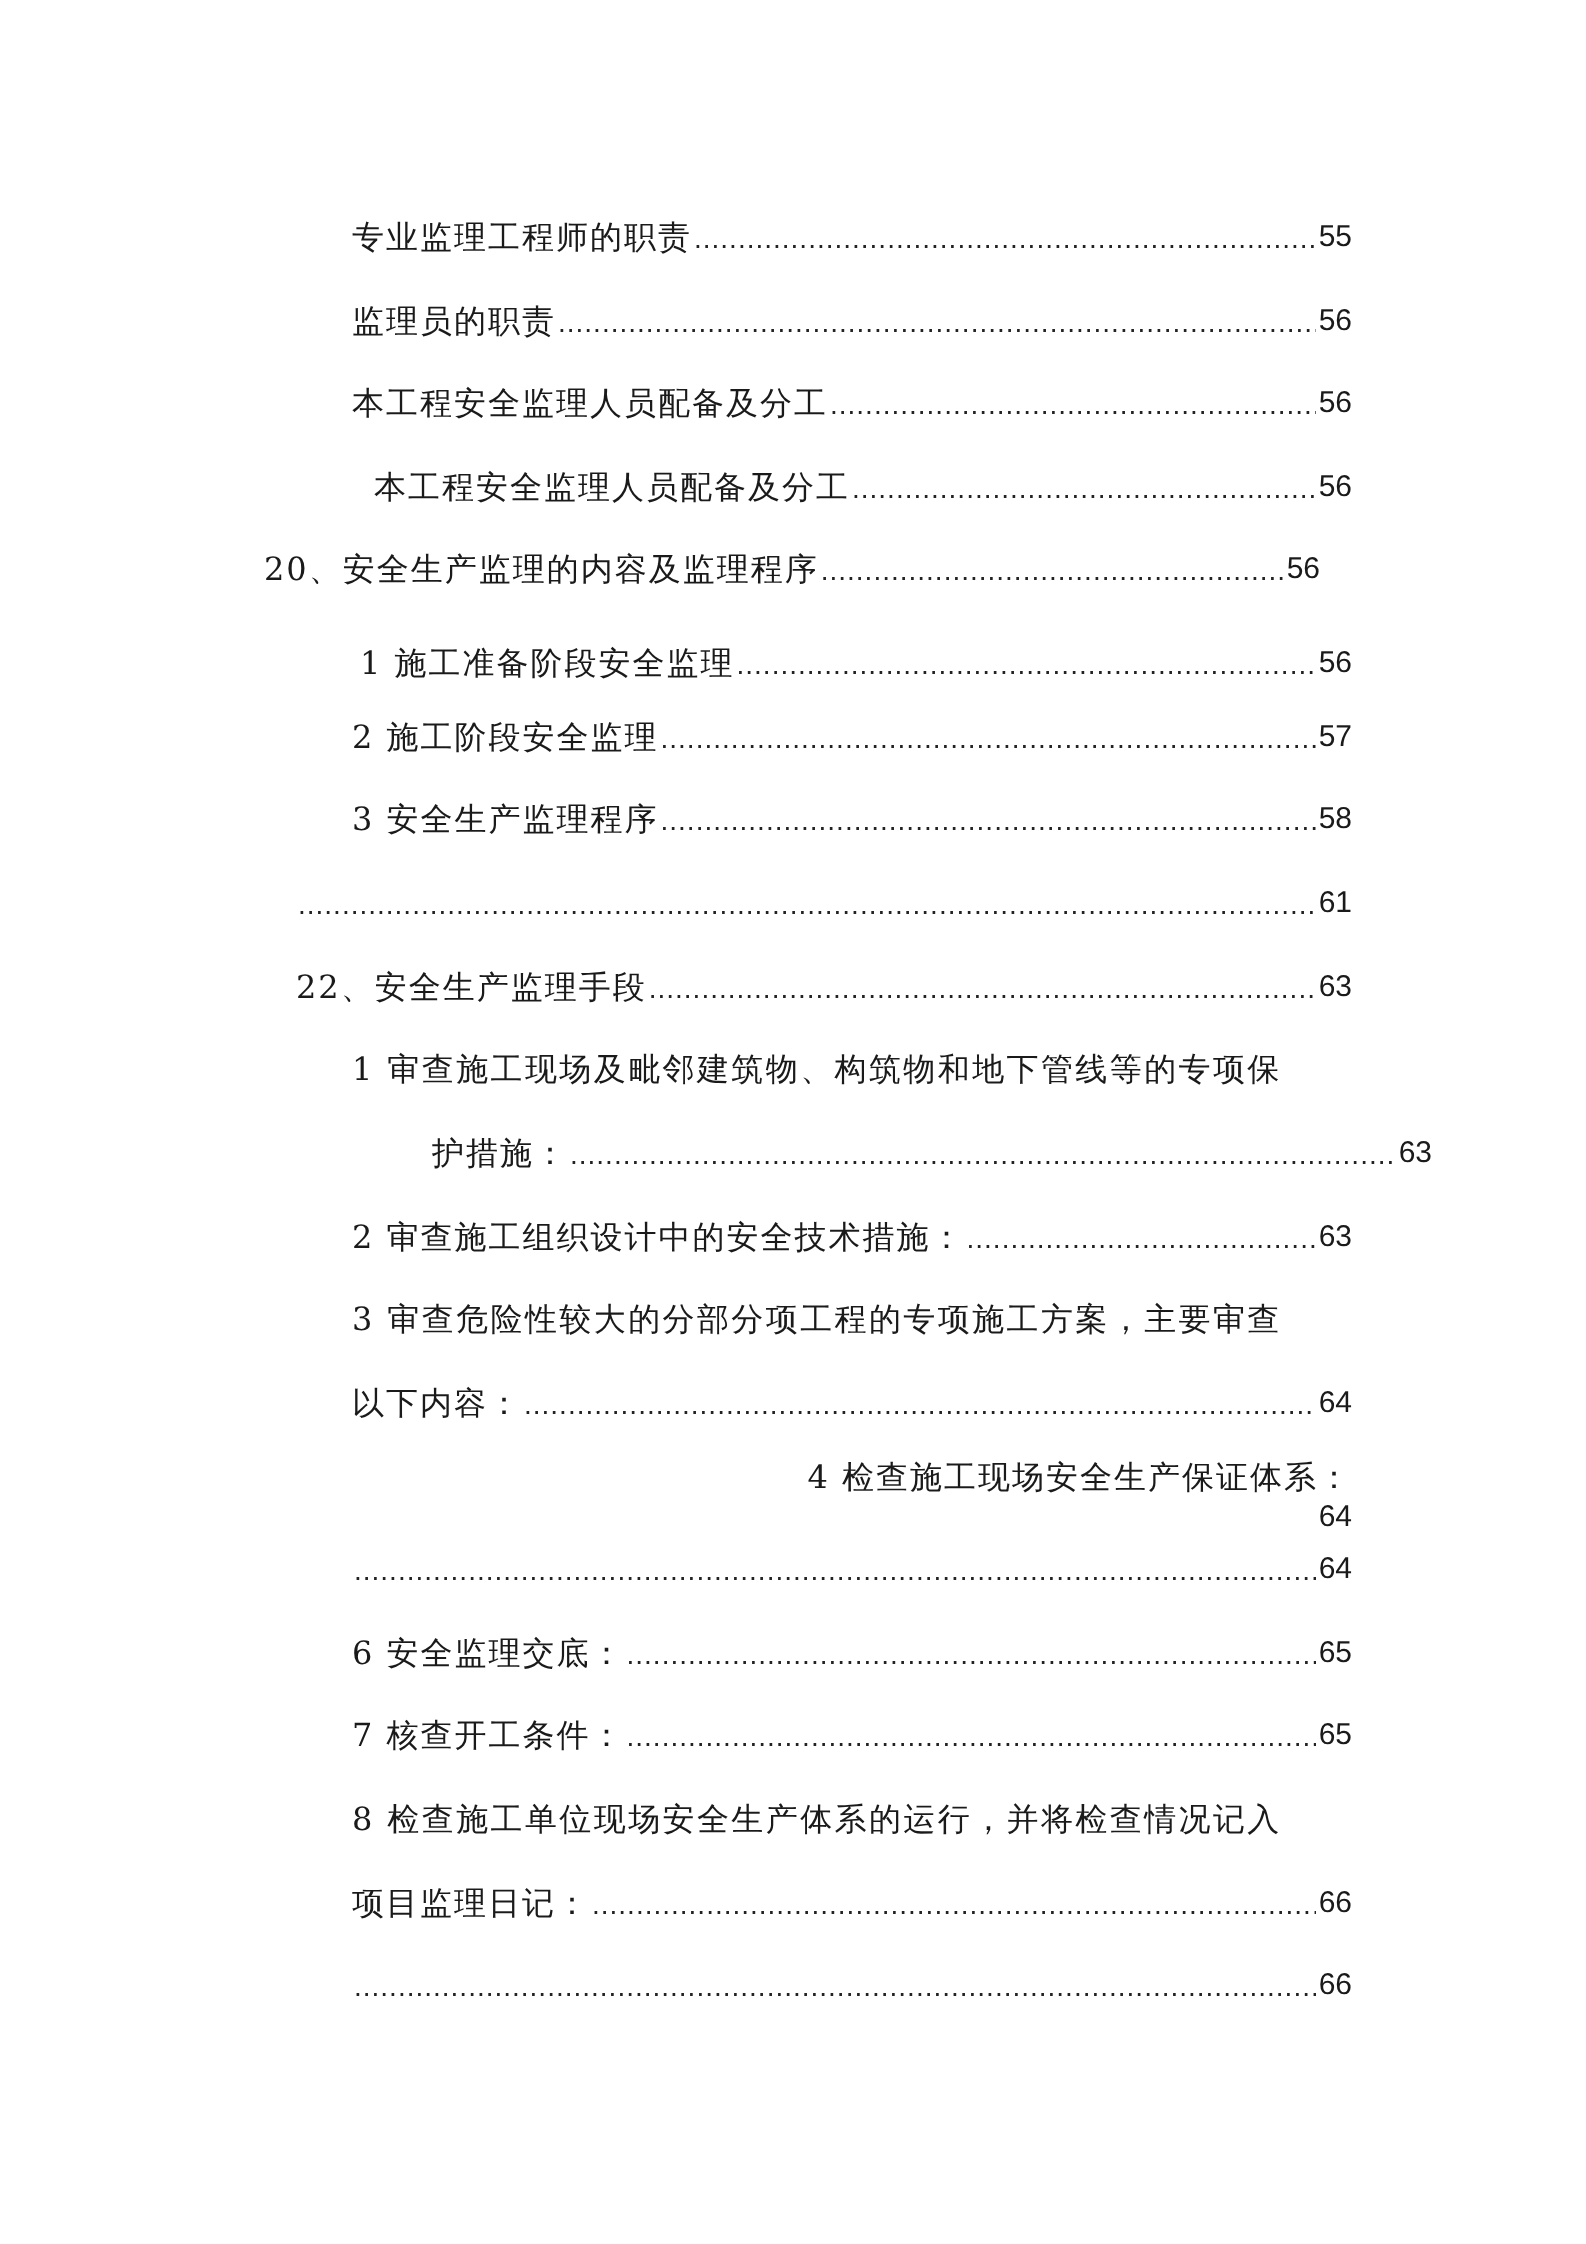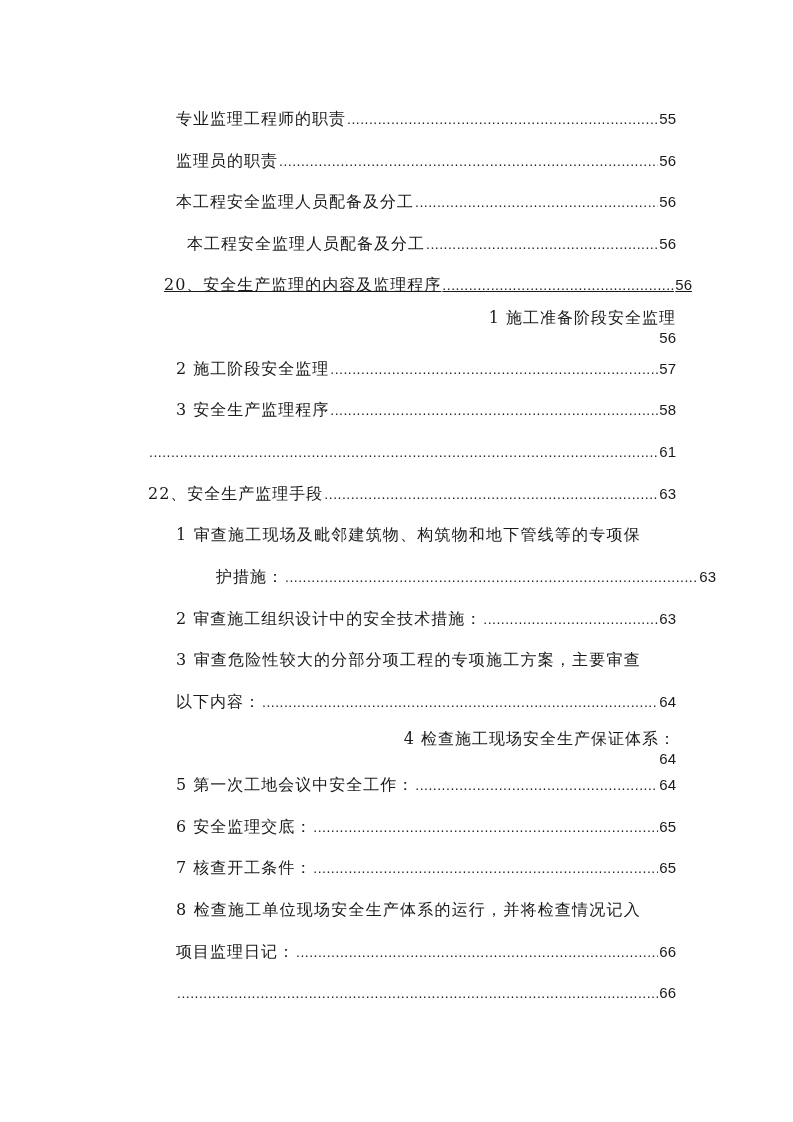--- a/index.html
+++ b/index.html
@@ -32,26 +32,26 @@
     <div class="line" style="left: 176px; top: 188px; width: 500px;">
       <span class="t">本工程安全监理人员配备及分工</span>
       <span class="dots"></span>
       <span class="p">56</span>
     </div>
     <div class="line" style="left: 187px; top: 230px; width: 489px;">
       <span class="t">本工程安全监理人员配备及分工</span>
       <span class="dots"></span>
       <span class="p">56</span>
     </div>
-    <div class="line" style="left: 164px; top: 271px; width: 528px; text-decoration: underline;">
+    <div class="line" style="left: 132px; top: 271px; width: 528px;">
       <span class="t">20、安全生产监理的内容及监理程序</span>
       <span class="dots"></span>
       <span class="p">56</span>
     </div>
-    <div class="line" style="left: 180px; top: 308px; width: 496px; flex-direction: column;">
+    <div class="line" style="left: 180px; top: 318px; width: 496px;">
       <span class="t">1 施工准备阶段安全监理</span>
       <span class="dots"></span>
       <span class="p">56</span>
     </div>
     <div class="line" style="left: 176px; top: 355px; width: 500px;">
       <span class="t">2  施工阶段安全监理</span>
       <span class="dots"></span>
       <span class="p">57</span>
     </div>
     <div class="line" style="left: 176px; top: 396px; width: 500px;">
@@ -88,21 +88,20 @@
       <span class="t">以下内容：</span>
       <span class="dots"></span>
       <span class="p">64</span>
     </div>
     <div class="line" style="left: 176px; top: 729px; width: 500px; flex-direction: column;">
       <span class="t">4  检查施工现场安全生产保证体系：</span>
       <span class="dots"></span>
       <span class="p">64</span>
     </div>
     <div class="line" style="left: 176px; top: 771px; width: 500px;">
-      <span class="t">5  第一次工地会议中安全工作：</span>
       <span class="dots"></span>
       <span class="p">64</span>
     </div>
     <div class="line" style="left: 176px; top: 813px; width: 500px; text-align: right;">
       <span class="t">6  安全监理交底：</span>
       <span class="dots"></span>
       <span class="p">65</span>
     </div>
     <div class="line" style="left: 176px; top: 854px; width: 500px;">
       <span class="t">7  核查开工条件：</span>

